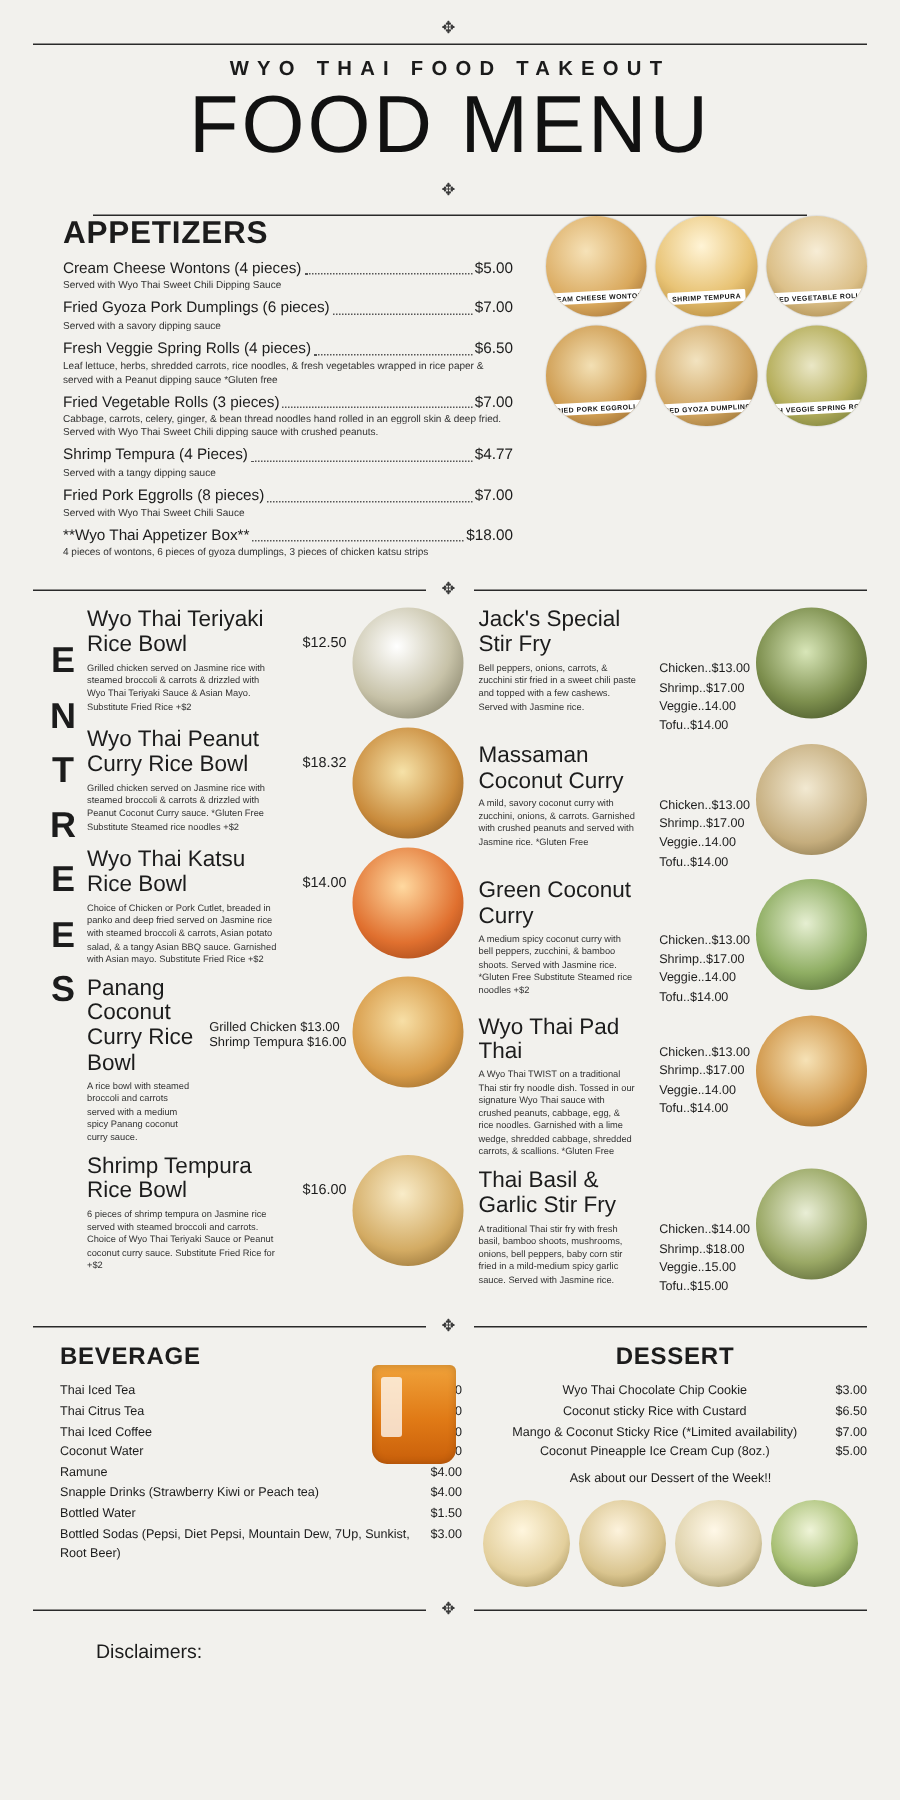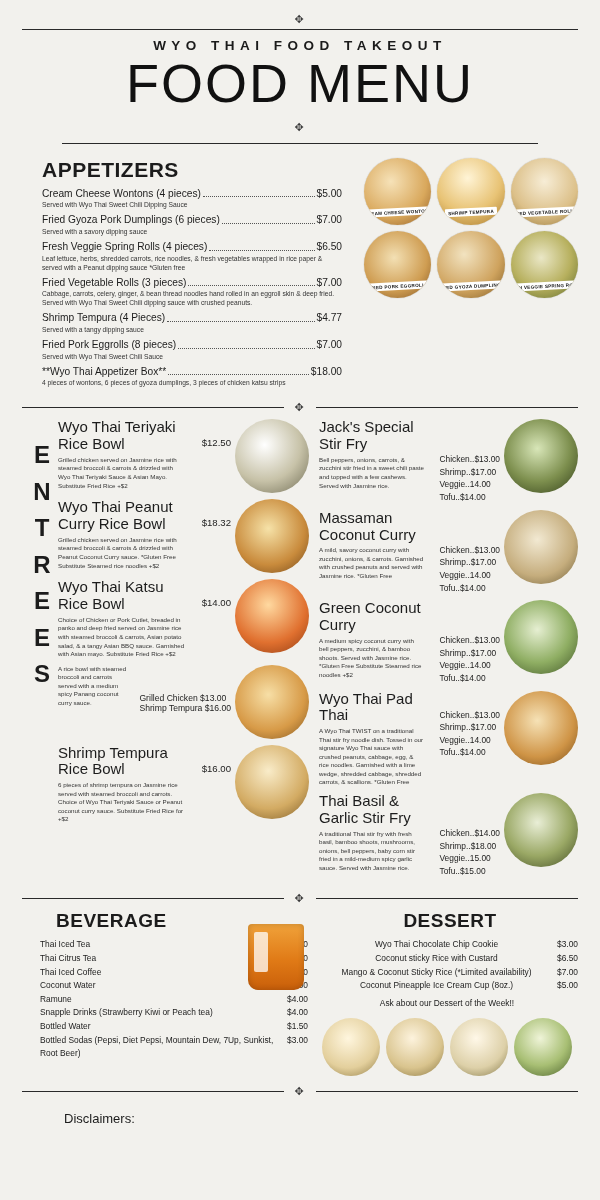--- a/index.html
+++ b/index.html
@@ -34,21 +34,21 @@
   .sect-title {
     font-size:21px; font-weight:800; letter-spacing:0.5px; margin:0 0 6px;
   }
   .dotline { display:flex; align-items:flex-start; width:100%; }
   .dotname { font-size:10.2px; white-space:nowrap; }
   .dots { flex:1; border-bottom:1px dotted #555; margin:0 2px 2px; height:0.6em; }
   .price { font-size:10.2px; white-space:nowrap; }
   .desc { font-size:6.7px; line-height:1.35; color:#333; margin:1px 0 5px; }
 
   
-  .appetizers { display:flex; margin-top:14px; padding-left:20px;gap:12px; }
+  .appetizers { display:flex; padding-left:20px;gap:12px; }
   .app-left { width:300px; }
   .app-right { flex:1; position:relative; padding-left:10px; }
   .photo-grid { display:grid; grid-template-columns:repeat(3,1fr); gap:6px; }
   .circ {
     width:100%; aspect-ratio:1/1; border-radius:50%; position:relative;
     overflow:hidden; box-shadow:0 0 1px rgba(0,0,0,.35);
   }
   .circ .cap {
     position:absolute; left:50%; bottom:13%; transform:translateX(-50%) rotate(-3deg);
     background:#fff; color:#111; font-size:4.6px; font-weight:700; letter-spacing:.3px;
@@ -92,21 +92,21 @@
   .p-jack { background:radial-gradient(circle at 45% 40%, #d8e6b8, #7d8f4e 55%, #2f3c18); }
   .p-massaman { background:radial-gradient(circle at 45% 40%, #f2e9d2, #c5ad7d 60%, #6c5c36); }
   .p-green { background:radial-gradient(circle at 45% 40%, #e6efd2, #8fae63 55%, #3e5426); }
   .p-padthai { background:radial-gradient(circle at 45% 40%, #f6e2b6, #cf9446 60%, #774c18); }
   .p-basil { background:radial-gradient(circle at 45% 40%, #e9eed6, #9aa865 55%, #3f4a22); }
 
   
   .bottom { display:flex; padding-left:18px; margin-top:2px; }
   .bev { width:268px; }
   .des { flex:1; padding-left:14px;text-align:center; }
-  .bd-title { font-size:19px; font-weight:800; letter-spacing:.5px; margin:0 16px 6px; }
+  .bd-title { font-size:16px; font-weight:800; letter-spacing:.5px; margin:0 0 6px; }
   .bd-row { display:flex; font-size:8.4px; line-height:1.62; }
   .bd-row .n { flex:1; padding-right:6px; }
   .bd-row .v { white-space:nowrap; }
   .bev-wrap { position:relative; }
   .drink {
     position:absolute; right:4px; top:14px; width:56px; height:66px;
     border-radius:4px 4px 10px 10px;
     background:linear-gradient(180deg,#f0a23a 0%, #e07a16 55%, #c95f0a 100%);
     box-shadow:inset 0 0 6px rgba(0,0,0,.2);
   }
@@ -266,20 +266,21 @@
         <div class="dish-txt">
           <div class="dish-name">Wyo Thai Katsu Rice Bowl</div>
           <div class="dish-desc">Choice of Chicken or Pork Cutlet, breaded in panko and deep fried served on Jasmine rice with steamed broccoli &amp; carrots, Asian potato salad, &amp; a tangy Asian BBQ sauce.  Garnished with Asian mayo.  Substitute Fried Rice +$2</div>
         </div>
         <div class="dish-price">$14.00</div>
         <div class="dish-pic p-katsu"></div>
       </div>
 
       <div class="dish">
         <div class="dish-txt">
+          <div class="dish-name">Panang Coconut Curry Rice Bowl</div>
           <div class="dish-desc">A rice bowl with steamed broccoli and carrots served with a medium spicy Panang coconut curry sauce.</div>
         </div>
         <div class="dish-price" style="white-space:pre-line;padding-top:28px;font-size:8.6px;">Grilled Chicken $13.00
 Shrimp Tempura $16.00</div>
         <div class="dish-pic p-panang"></div>
       </div>
 
       <div class="dish">
         <div class="dish-txt">
           <div class="dish-name">Shrimp Tempura Rice Bowl</div>

